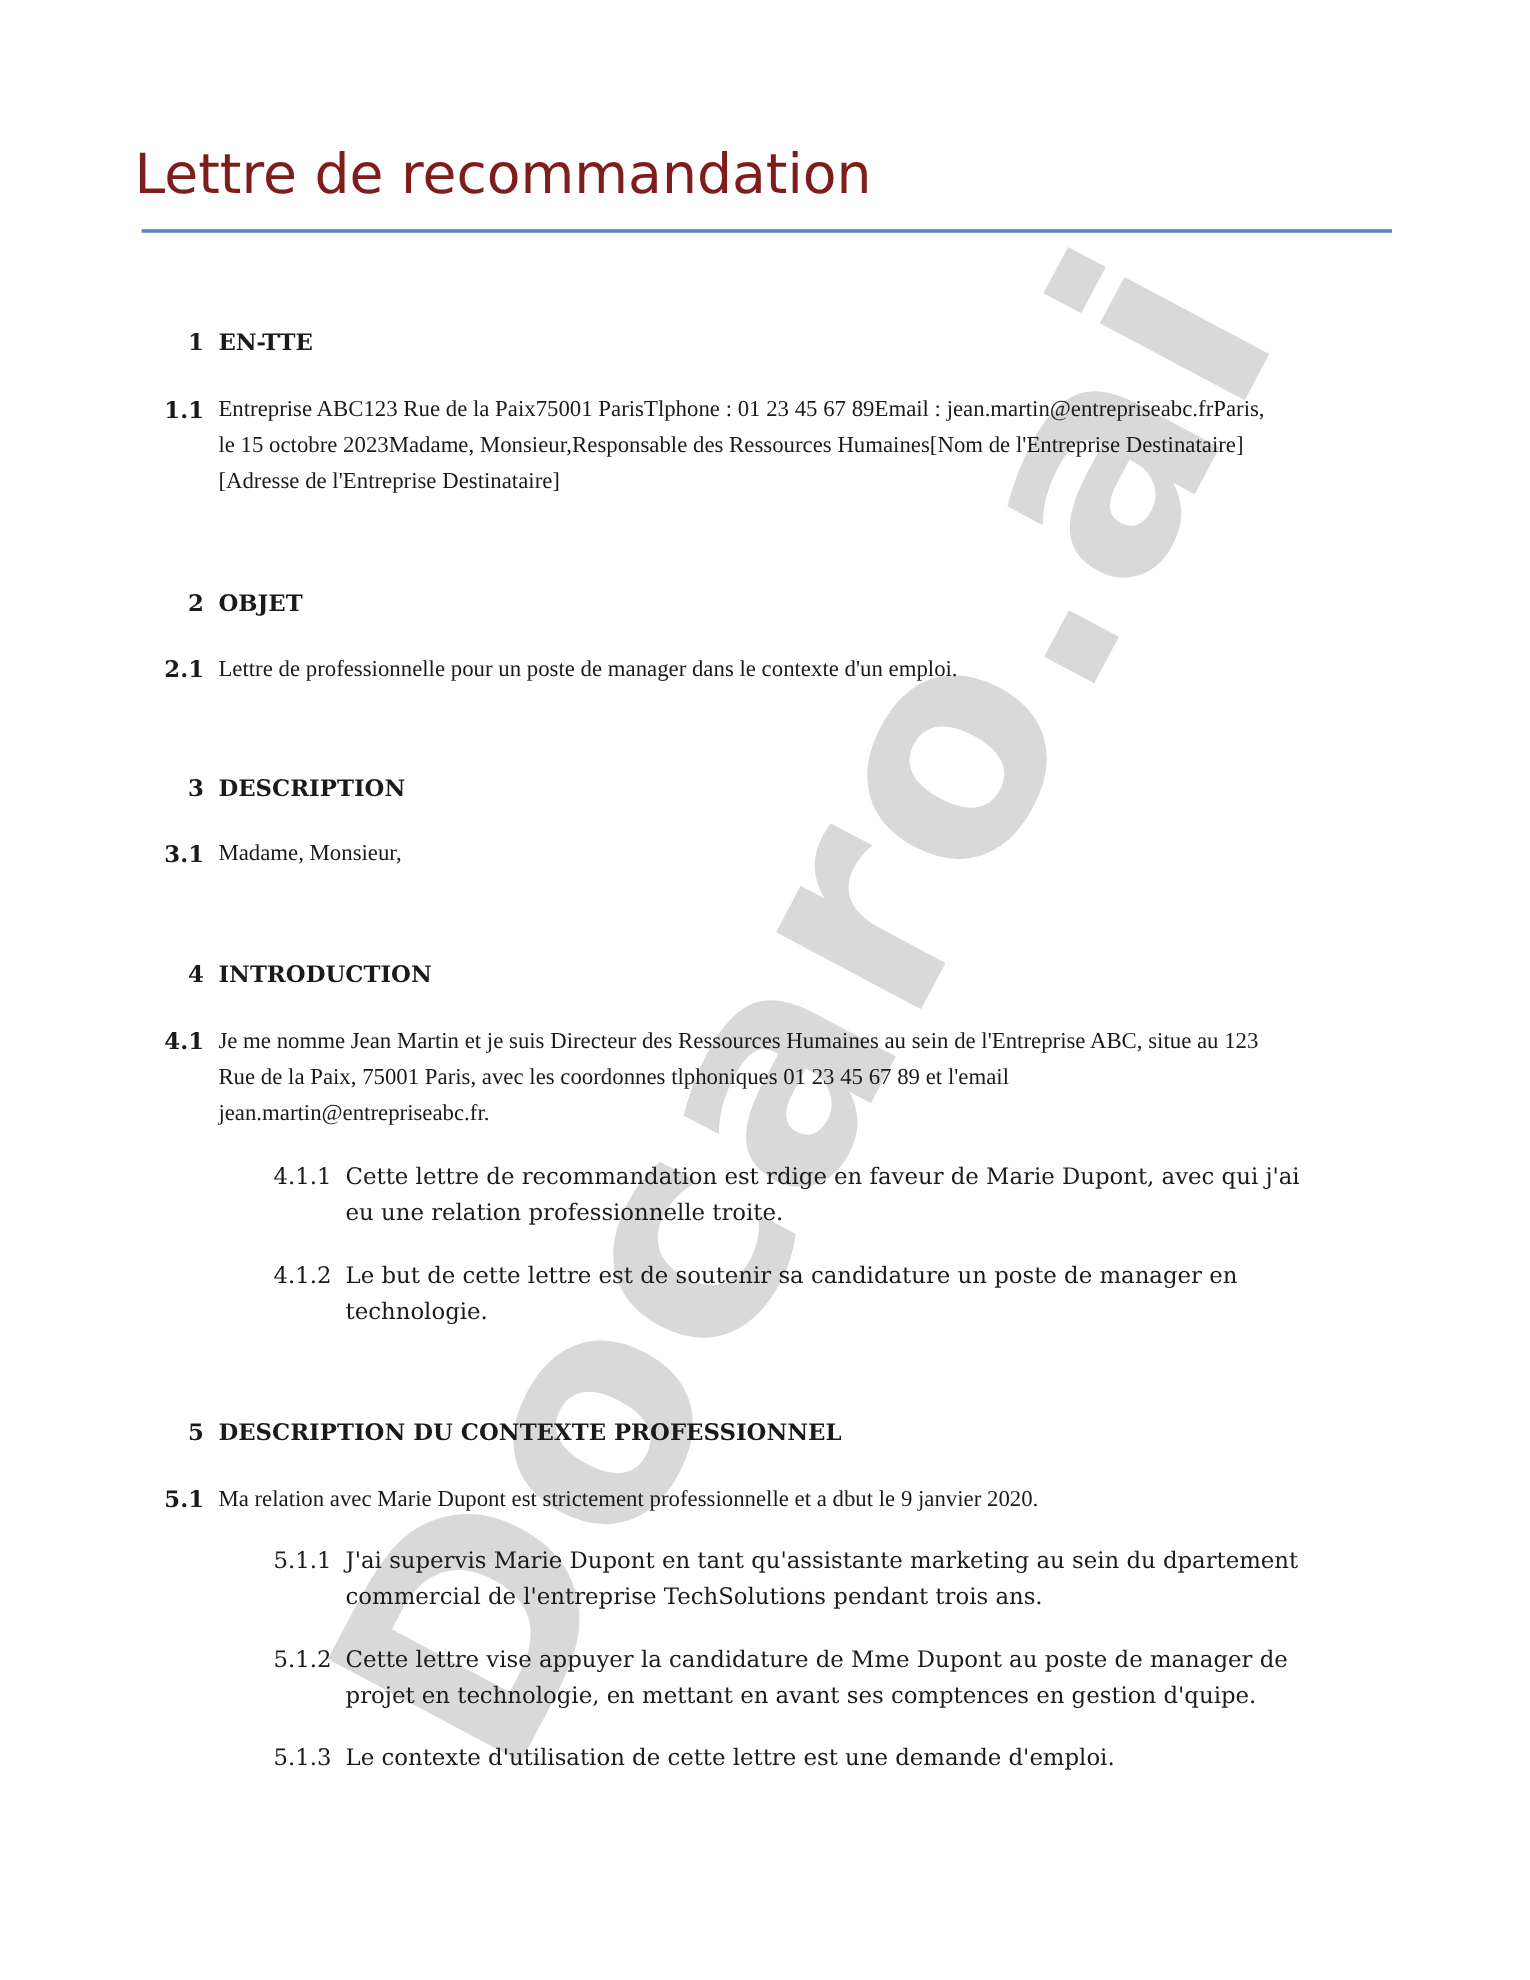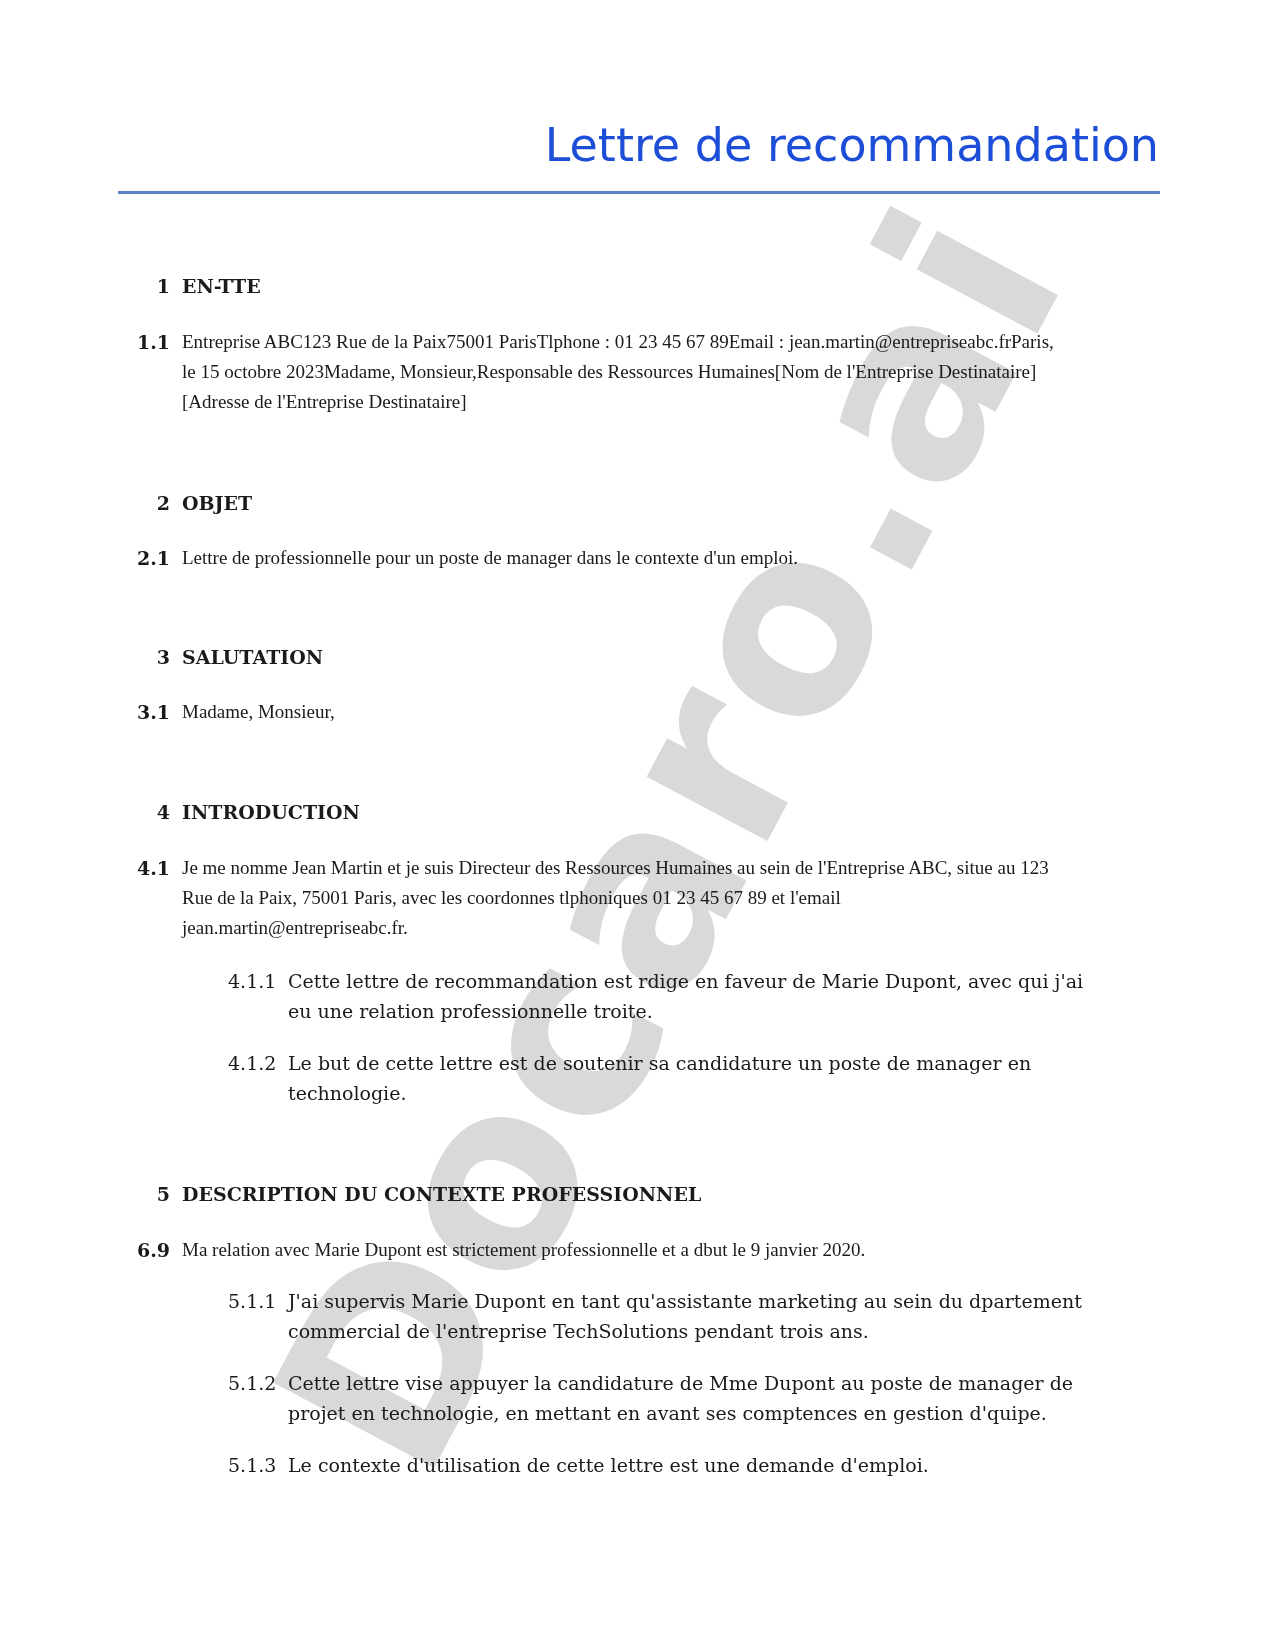--- a/index.html
+++ b/index.html
@@ -1,18 +1,18 @@
 <!DOCTYPE html>
 <html><head>
   <meta charset="utf-8">
   <style>
     html, body { margin: 0; padding: 0; background: #ffffff; }
     body { width: 1275px; height: 1650px; position: relative; overflow: hidden; font-family: "DejaVu Serif", serif; color: #1a1a1a; }
     .page { position: absolute; left: 0; top: 0; width: 1275px; height: 1650px; }
-    .title { position: absolute; left: 112px; top: 118px; width: 1047px; text-align: right; font-family: "DejaVu Sans", sans-serif; font-size: 46px; color: #1d4ed8; letter-spacing: 0px; }
+    .title { position: absolute; left: 112px; top: 118px; width: 1047px; text-align: left; font-family: "DejaVu Sans", sans-serif; font-size: 46px; color: #7f1d1d; letter-spacing: 0px; }
     .title-rule { position: absolute; left: 118px; top: 191px; width: 1042px; height: 3px; background: #5b83c0; }
     .watermark { position: absolute; left: 120px; top: 240px; width: 1100px; height: 1200px; pointer-events: none; z-index: 0; }
     .watermark span { position: absolute; left: 50%; top: 50%; transform: translate(-50%, -50%) rotate(-62deg); font-family: "DejaVu Sans", sans-serif; font-weight: bold; font-size: 250px; color: #d9d9d9; white-space: nowrap; letter-spacing: 4px; }
     .content { position: absolute; left: 0; top: 0; width: 1275px; z-index: 1; }
     .h { position: absolute; font-family: "DejaVu Serif", serif; font-weight: bold; font-size: 19px; }
     .h .num { position: absolute; left: 0; width: 40px; text-align: right; }
     .h .lbl { position: absolute; left: 52px; white-space: nowrap; }
     .p { position: absolute; font-size: 19px; line-height: 30px; }
     .p .num { position: absolute; left: 0; width: 40px; text-align: right; font-weight: bold; }
     .p .txt { position: absolute; left: 52px; width: 880px; font-family: Liberation Serif, serif; }
@@ -47,21 +47,21 @@
       <span class="num">2</span>
       <span class="lbl">OBJET</span>
     </div>
     <div class="p" style="left:130px; top:543px; width:1000px;">
       <span class="num">2.1</span>
       <span class="txt">Lettre de professionnelle pour un poste de manager dans le contexte d'un emploi.</span>
     </div>
 
     <div class="h" style="left:130px; top:646px;">
       <span class="num">3</span>
-      <span class="lbl">SALUTATION</span>
+      <span class="lbl">DESCRIPTION</span>
     </div>
     <div class="p" style="left:130px; top:697px; width:1000px;">
       <span class="num">3.1</span>
       <span class="txt">Madame, Monsieur,</span>
     </div>
 
     <div class="h" style="left:130px; top:801px;">
       <span class="num">4</span>
       <span class="lbl">INTRODUCTION</span>
     </div>
@@ -76,21 +76,21 @@
     <div class="sp" style="left:228px; top:1048px; width:900px;">
       <span class="num">4.1.2</span>
       <span class="txt">Le but de cette lettre est de soutenir sa candidature  un poste de manager en technologie.</span>
     </div>
 
     <div class="h" style="left:130px; top:1183px;">
       <span class="num">5</span>
       <span class="lbl">DESCRIPTION DU CONTEXTE PROFESSIONNEL</span>
     </div>
     <div class="p" style="left:130px; top:1235px; width:1000px;">
-      <span class="num">6.9</span>
+      <span class="num">5.1</span>
       <span class="txt">Ma relation avec Marie Dupont est strictement professionnelle et a dbut le 9 janvier 2020.</span>
     </div>
     <div class="sp" style="left:228px; top:1286px; width:900px;">
       <span class="num">5.1.1</span>
       <span class="txt">J'ai supervis Marie Dupont en tant qu'assistante marketing au sein du dpartement commercial de l'entreprise TechSolutions pendant trois ans.</span>
     </div>
     <div class="sp" style="left:228px; top:1368px; width:900px;">
       <span class="num">5.1.2</span>
       <span class="txt">Cette lettre vise  appuyer la candidature de Mme Dupont au poste de manager de projet en technologie, en mettant en avant ses comptences en gestion d'quipe.</span>
     </div>

